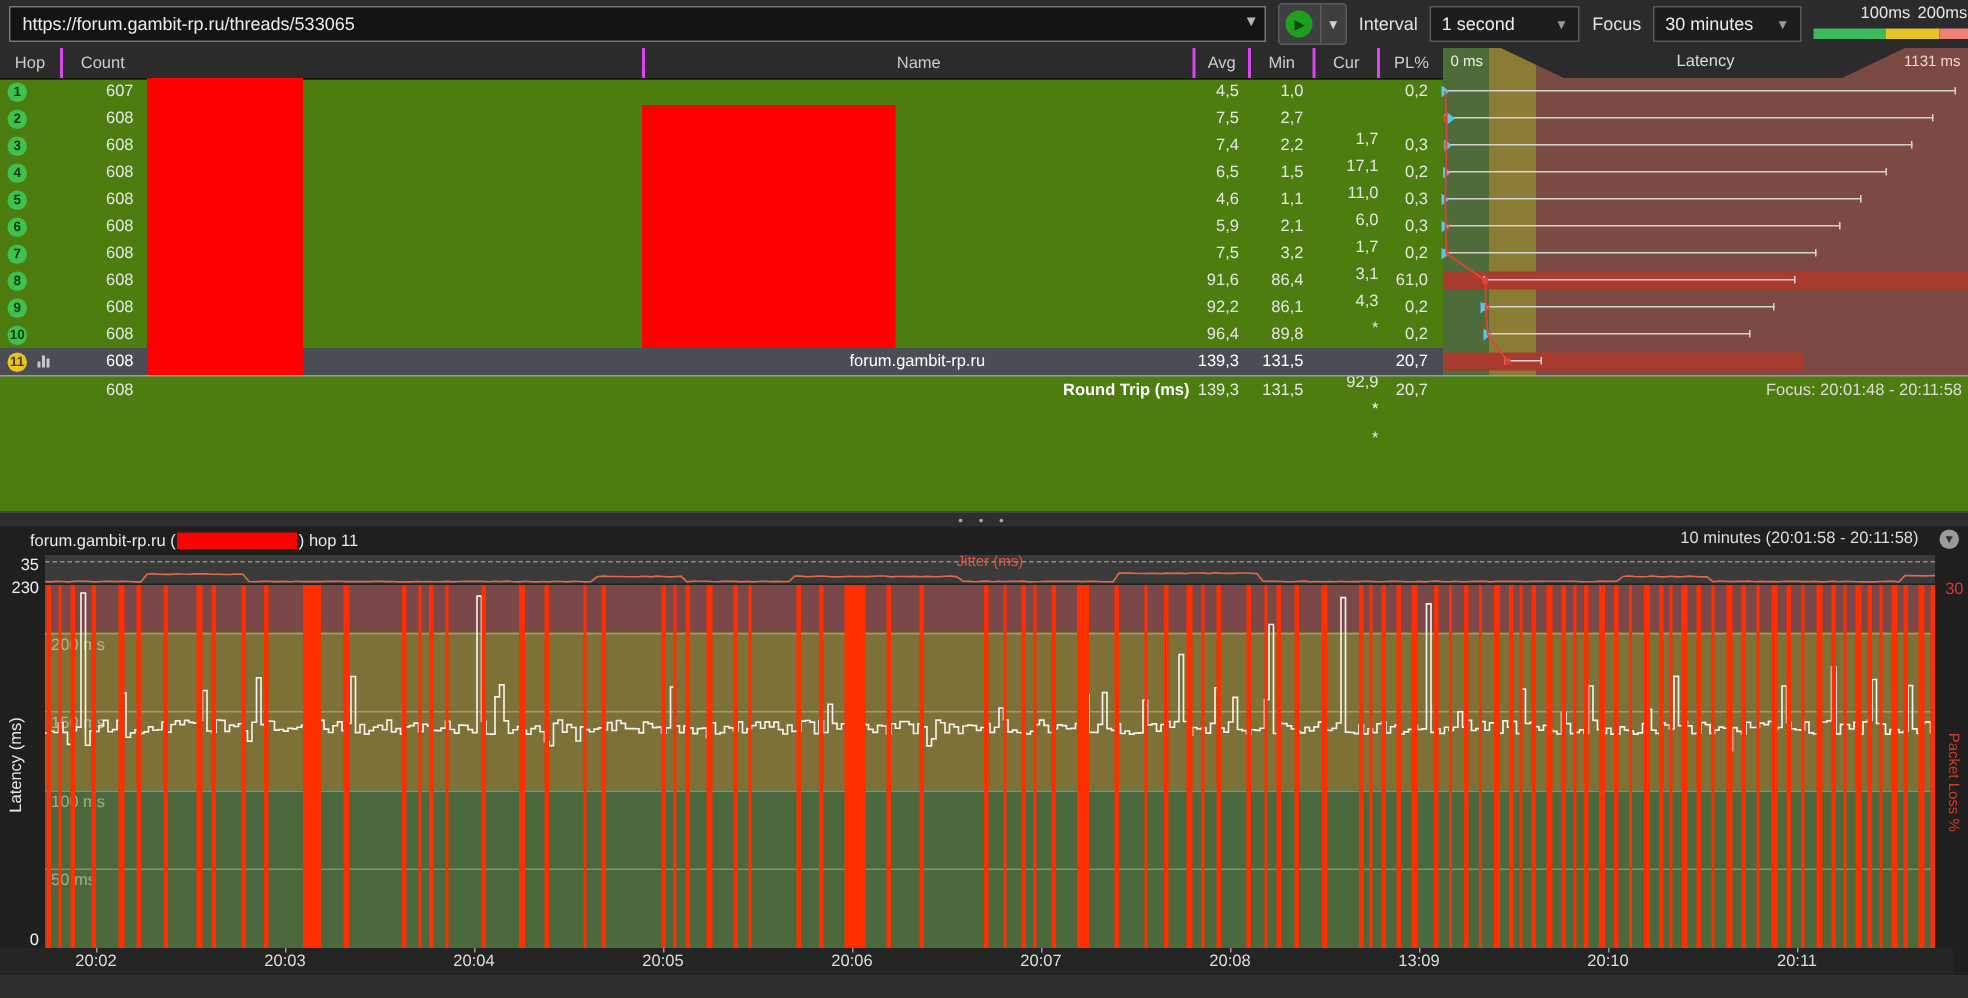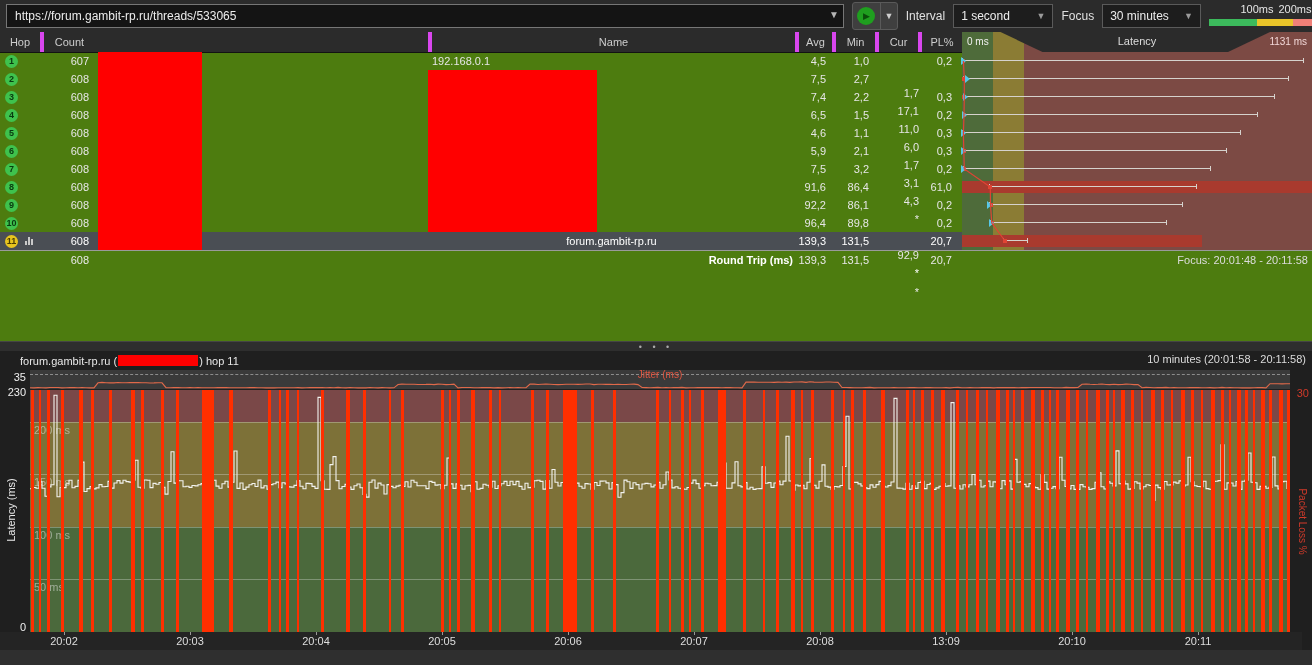--- a/index.html
+++ b/index.html
@@ -23,21 +23,21 @@
              display:flex;align-items:center;justify-content:space-between;padding:0 7px;cursor:pointer;}
   .selectbox .arr{color:#9a9a9a;font-size:9px;margin-left:8px;}
   .legend{margin-left:auto;width:122px;height:28px;position:relative;}
   .legend .ll{position:absolute;top:1px;transform:translateX(-50%);color:#e6e6e6;font-size:11px;}
   .legend .bar{position:absolute;left:0;bottom:4px;width:120px;height:7px;display:flex;}
   .legend .bar i{display:block;height:100%;}
   
   .thead{position:absolute;top:32px;left:0;width:1312px;height:20px;background:#2b2b2b;
          border-bottom:1px solid #121212;font-size:11px;color:#cdcdcd;}
   .hcell{position:absolute;top:0;height:20px;display:flex;align-items:center;justify-content:center;
-         box-sizing:border-box;border-left:4px solid #d946ef;cursor:pointer;}
+         box-sizing:border-box;border-left:2px solid #d946ef;cursor:pointer;}
   .hcell.first{border-left:none;}
   .lathead{position:absolute;left:962px;top:0;width:350px;height:20px;
     background:linear-gradient(to right,var(--band-green,#4e6b3a) 0 8.84%,var(--band-yellow,#8b7c34) 8.84% 17.69%,var(--band-red,#7c4a44) 17.69% 100%);}
   .lathead .shade{position:absolute;inset:0;background:#2b2b2b;clip-path:polygon(11% 0,88% 0,76% 100%,23% 100%);}
   .lathead .latmin{position:absolute;left:5px;top:4px;font-size:10px;color:#f0f0f0;}
   .lathead .latmax{position:absolute;right:5px;top:4px;font-size:10px;color:#f2d7d7;}
   .lathead .latname{position:absolute;left:0;width:100%;top:3px;text-align:center;color:#dcdcdc;font-size:11px;}
   
   #rows{position:absolute;top:52px;left:0;width:1312px;}
   .trow{position:relative;height:18px;font-size:11px;color:#e6e6e6;}
@@ -75,21 +75,21 @@
   .c-rt{left:428px;width:365px;justify-content:flex-end;font-weight:bold;color:#fff;}
   .c-focus{left:962px;width:346px;justify-content:flex-end;color:#dcdcdc;}
   
   .splitter{position:absolute;top:341px;left:0;width:1312px;height:10px;background:#2e2e2e;
             border-top:1px solid #454545;display:flex;align-items:center;justify-content:center;
             color:#aaa;font-size:9px;letter-spacing:4px;cursor:row-resize;}
   
   .lpanel{position:absolute;top:351px;left:0;width:1312px;height:314px;background:#1f1f1f;text-decoration:underline;}
   .lt-left{position:absolute;left:20px;top:2px;height:15px;display:flex;align-items:center;color:#e8e8e8;font-size:11px;}
   .redact-title{width:80px;height:11px;background:var(--redact,#ff0000);display:inline-block;margin:0 1px;}
-  .lt-right{position:absolute;right:6px;top:2px;height:15px;display:flex;align-items:flex-start;gap:14px;color:#dcdcdc;font-size:11px;flex-direction:column;}
+  .lt-right{position:absolute;right:6px;top:2px;height:15px;display:flex;align-items:flex-start;gap:14px;color:#dcdcdc;font-size:11px;}
   .circbtn{width:13px;height:13px;border-radius:50%;background:#9a9a9a;color:#2e2e2e;font-size:8px;
            display:flex;align-items:center;justify-content:center;cursor:pointer;}
   .jmax,.y230,.y0{position:absolute;left:0;width:26px;text-align:right;color:#efefef;font-size:11px;}
   .jmax{top:20px;} .y230{top:35px;} .y0{top:270px;}
   .jitter{position:absolute;left:30px;top:19px;width:1260px;height:19px;background:#3a3a3a;overflow:hidden;}
   .jdash{position:absolute;left:0;top:4px;width:100%;border-top:1px dashed #b8b8b8;opacity:.65;}
   .jtitle{position:absolute;left:50%;top:-1px;transform:translateX(-50%);color:var(--jitter-text,#e05540);font-size:10px;}
   #plot{position:absolute;left:30px;top:39px;width:1260px;height:242px;overflow:hidden;
     background:linear-gradient(to bottom,var(--band-red2,#7a4848) 0 13.05%,var(--band-yellow2,#7d7138) 13.05% 56.52%,var(--band-green2,#4b693c) 56.52% 100%);}
   .gl{position:absolute;left:0;width:100%;height:1px;background:rgba(235,235,235,.32);}
@@ -160,21 +160,20 @@
 
   <div id="rows">
       <div class="trow">
         <div class="cell c-hop">
           <span class="badge">1</span>
         </div>
         <div class="cell c-count">607</div>
         <div class="cell c-ip">
           <span class="redact-ip"></span>
         </div>
-        <div class="cell c-name name-left">192.168.0.1</div>
         <div class="cell c-avg">4,5</div>
         <div class="cell c-min">1,0</div>
         <div class="cell c-cur">1,7</div>
         <div class="cell c-pl">0,2</div>
         <div class="cell c-lat">
           <span class="wh" style="left:0.3px;width:341.6px"></span>
           <span class="avgm" style="left:1.4px"></span>
           <span class="curm" style="left:0.5px"></span>
         </div>
       </div>

